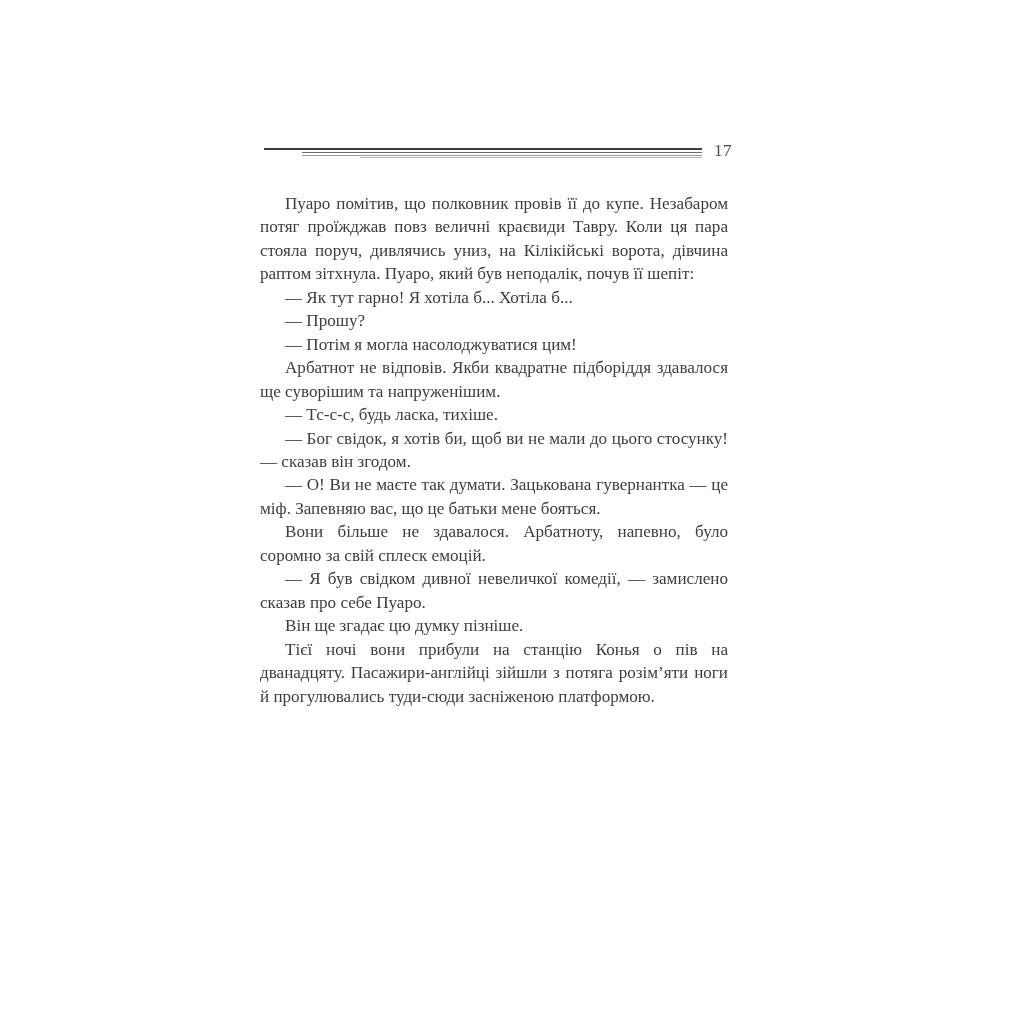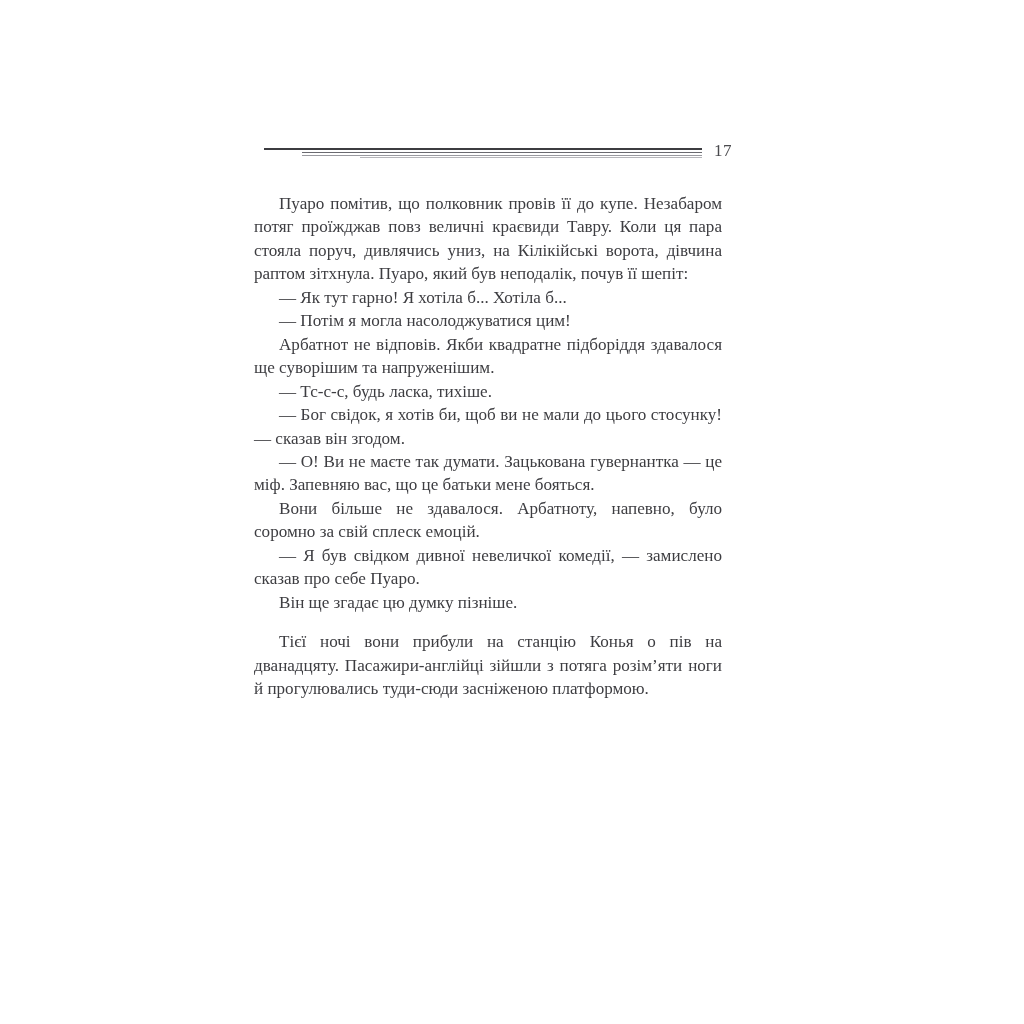--- a/index.html
+++ b/index.html
@@ -82,21 +82,21 @@
     font-size: 17px;
     line-height: 1;
     color: #4a4a4e;
     letter-spacing: 0.5px;
     padding-bottom: 2px;
   }
 
   
   .text-block {
     position: absolute;
-    left: 254px;
+    left: 260px;
     top: 192px;
     width: 468px;
   }
 
   .text-block p {
     margin: 0;
     font-size: 17.1px;
     line-height: 23.45px;
     text-align: justify;
     text-justify: inter-word;
@@ -107,41 +107,41 @@
   }
 
   
   .text-block p.dialogue {
     text-indent: 25px;
   }
 
   
   .text-block p:last-child {
     text-align: justify;
-    margin-top: 16px;
   }
 </style>
 </head>
 <body>
 
 <div class="page">
 
   <div class="running-head">
     <span class="head-ornament">
       <i class="r1"></i>
       <i class="r2"></i>
       <i class="r3"></i>
       <i class="r4"></i>
     </span>
     <span class="folio">17</span>
   </div>
 
   <div class="text-block">
     <p>Пуаро помітив, що полковник провів її до купе. Незабаром потяг проїжджав повз величні краєвиди Тавру. Коли ця пара стояла поруч, дивлячись униз, на Кілікійські ворота, дівчина раптом зітхнула. Пуаро, який був неподалік, почув її шепіт:</p>
     <p class="dialogue">— Як тут гарно! Я хотіла б... Хотіла б...</p>
+    <p class="dialogue">— Прошу?</p>
     <p class="dialogue">— Потім я могла насолоджуватися цим!</p>
     <p>Арбатнот не відповів. Якби квадратне підборіддя здавалося ще суворішим та напруженішим.</p>
     <p class="dialogue">— Тс-с-с, будь ласка, тихіше.</p>
     <p class="dialogue">— Бог свідок, я хотів би, щоб ви не мали до цього стосунку! — сказав він згодом.</p>
     <p class="dialogue">— О! Ви не маєте так думати. Зацькована гувернантка — це міф. Запевняю вас, що це батьки мене бояться.</p>
     <p>Вони більше не здавалося. Арбатноту, напевно, було соромно за свій сплеск емоцій.</p>
     <p class="dialogue">— Я був свідком дивної невеличкої комедії, — замислено сказав про себе Пуаро.</p>
     <p>Він ще згадає цю думку пізніше.</p>
     <p>Тієї ночі вони прибули на станцію Конья о пів на дванадцяту. Пасажири-англійці зійшли з потяга розім’яти ноги й прогулювались туди-сюди засніженою платформою.</p>
   </div>

